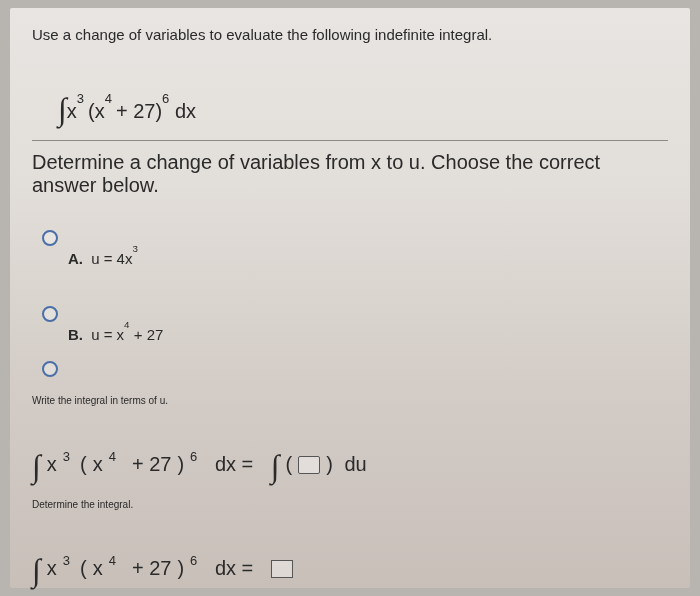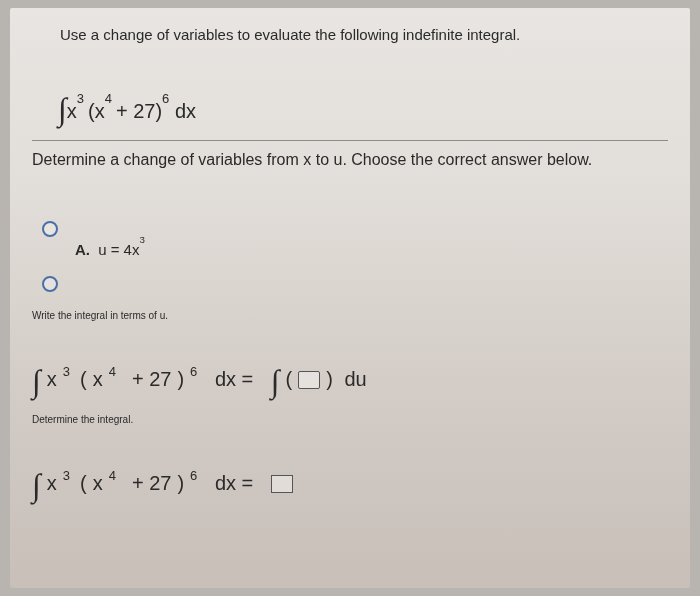--- a/index.html
+++ b/index.html
@@ -18,42 +18,41 @@
     margin: 8px auto;
     padding: 18px 22px 20px 22px;
     border-radius: 2px;
     height: 580px;
     position: relative;
     color: #2a2a2a;
   }
   .prompt {
     font-size: 15px;
     margin-bottom: 8px;
-    margin-left: 28px;
   }
   .integral-display {
     padding: 6px 0 10px 26px;
     font-size: 20px;
   }
   .hr {
     border: none;
     border-top: 1px solid #8f8a85;
     margin: 4px 0 10px 0;
   }
   .subprompt {
-    font-size: 16px;
-    margin-bottom: 31px;
+    font-size: 20px;
+    margin-bottom: 12px;
   }
   .options {
     padding-left: 10px;
   }
   .option {
     display: flex;
     align-items: center;
-    gap: 17px;
+    gap: 10px;
     margin-bottom: 18px;
     font-size: 15px;
   }
   .radio {
     width: 16px;
     height: 16px;
     border: 2px solid #4a6fa8;
     border-radius: 50%;
     flex-shrink: 0;
     background: rgba(255,255,255,0.3);
@@ -108,20 +107,27 @@
   <div class="options">
 
     <div class="option">
       <span class="radio"></span>
       <span class="mathblock">
         <span class="letter">A.</span>
         <span>u = 4x</span><sup>3</sup>
       </span>
     </div>
 
+    <div class="option">
+      <span class="radio"></span>
+      <span class="mathblock">
+        <span class="letter">B.</span>
+        <span>u = x</span><sup>4</sup><span> + 27</span>
+      </span>
+    </div>
 
     <div class="option">
       <span class="radio"></span>
     </div>
 
 
   </div>
 
   <div class="section-label">Write the integral in terms of u.</div>
 

